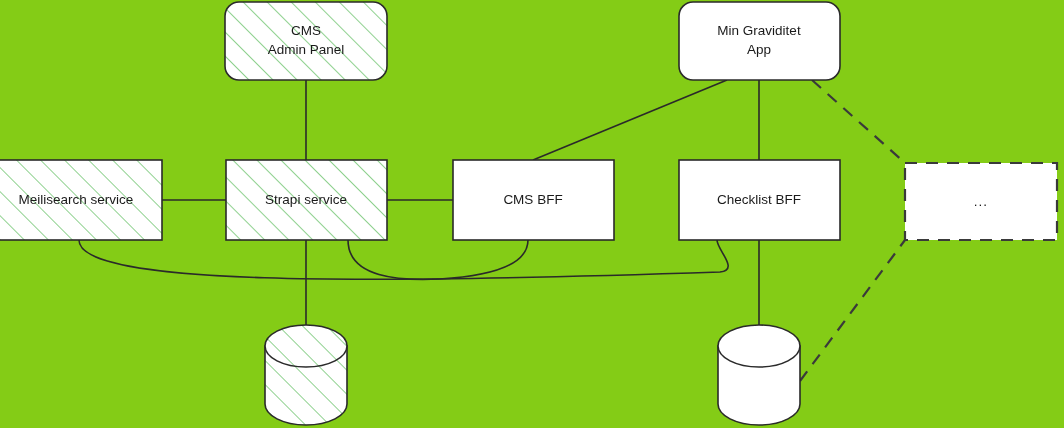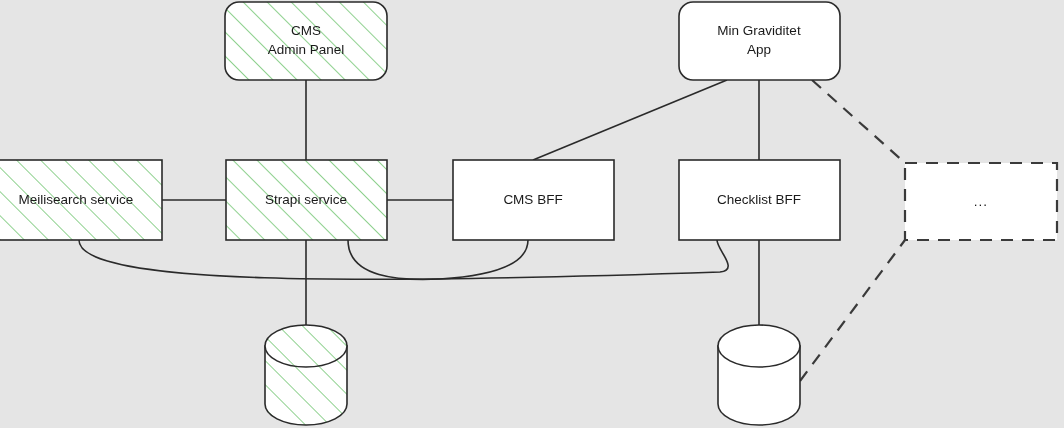--- a/index.html
+++ b/index.html
@@ -8,21 +8,21 @@
     padding: 0;
     background: #ffffff;
   }
   body {
     font-family: "Liberation Sans", sans-serif;
   }
   #diagram-canvas {
     position: relative;
     width: 1064px;
     height: 428px;
-    background: #e5e5e5;
+    background: #84cc16;
     overflow: hidden;
   }
   #diagram-svg {
     position: absolute;
     top: 0;
     left: 0;
     width: 1064px;
     height: 428px;
   }
   .node-label {

